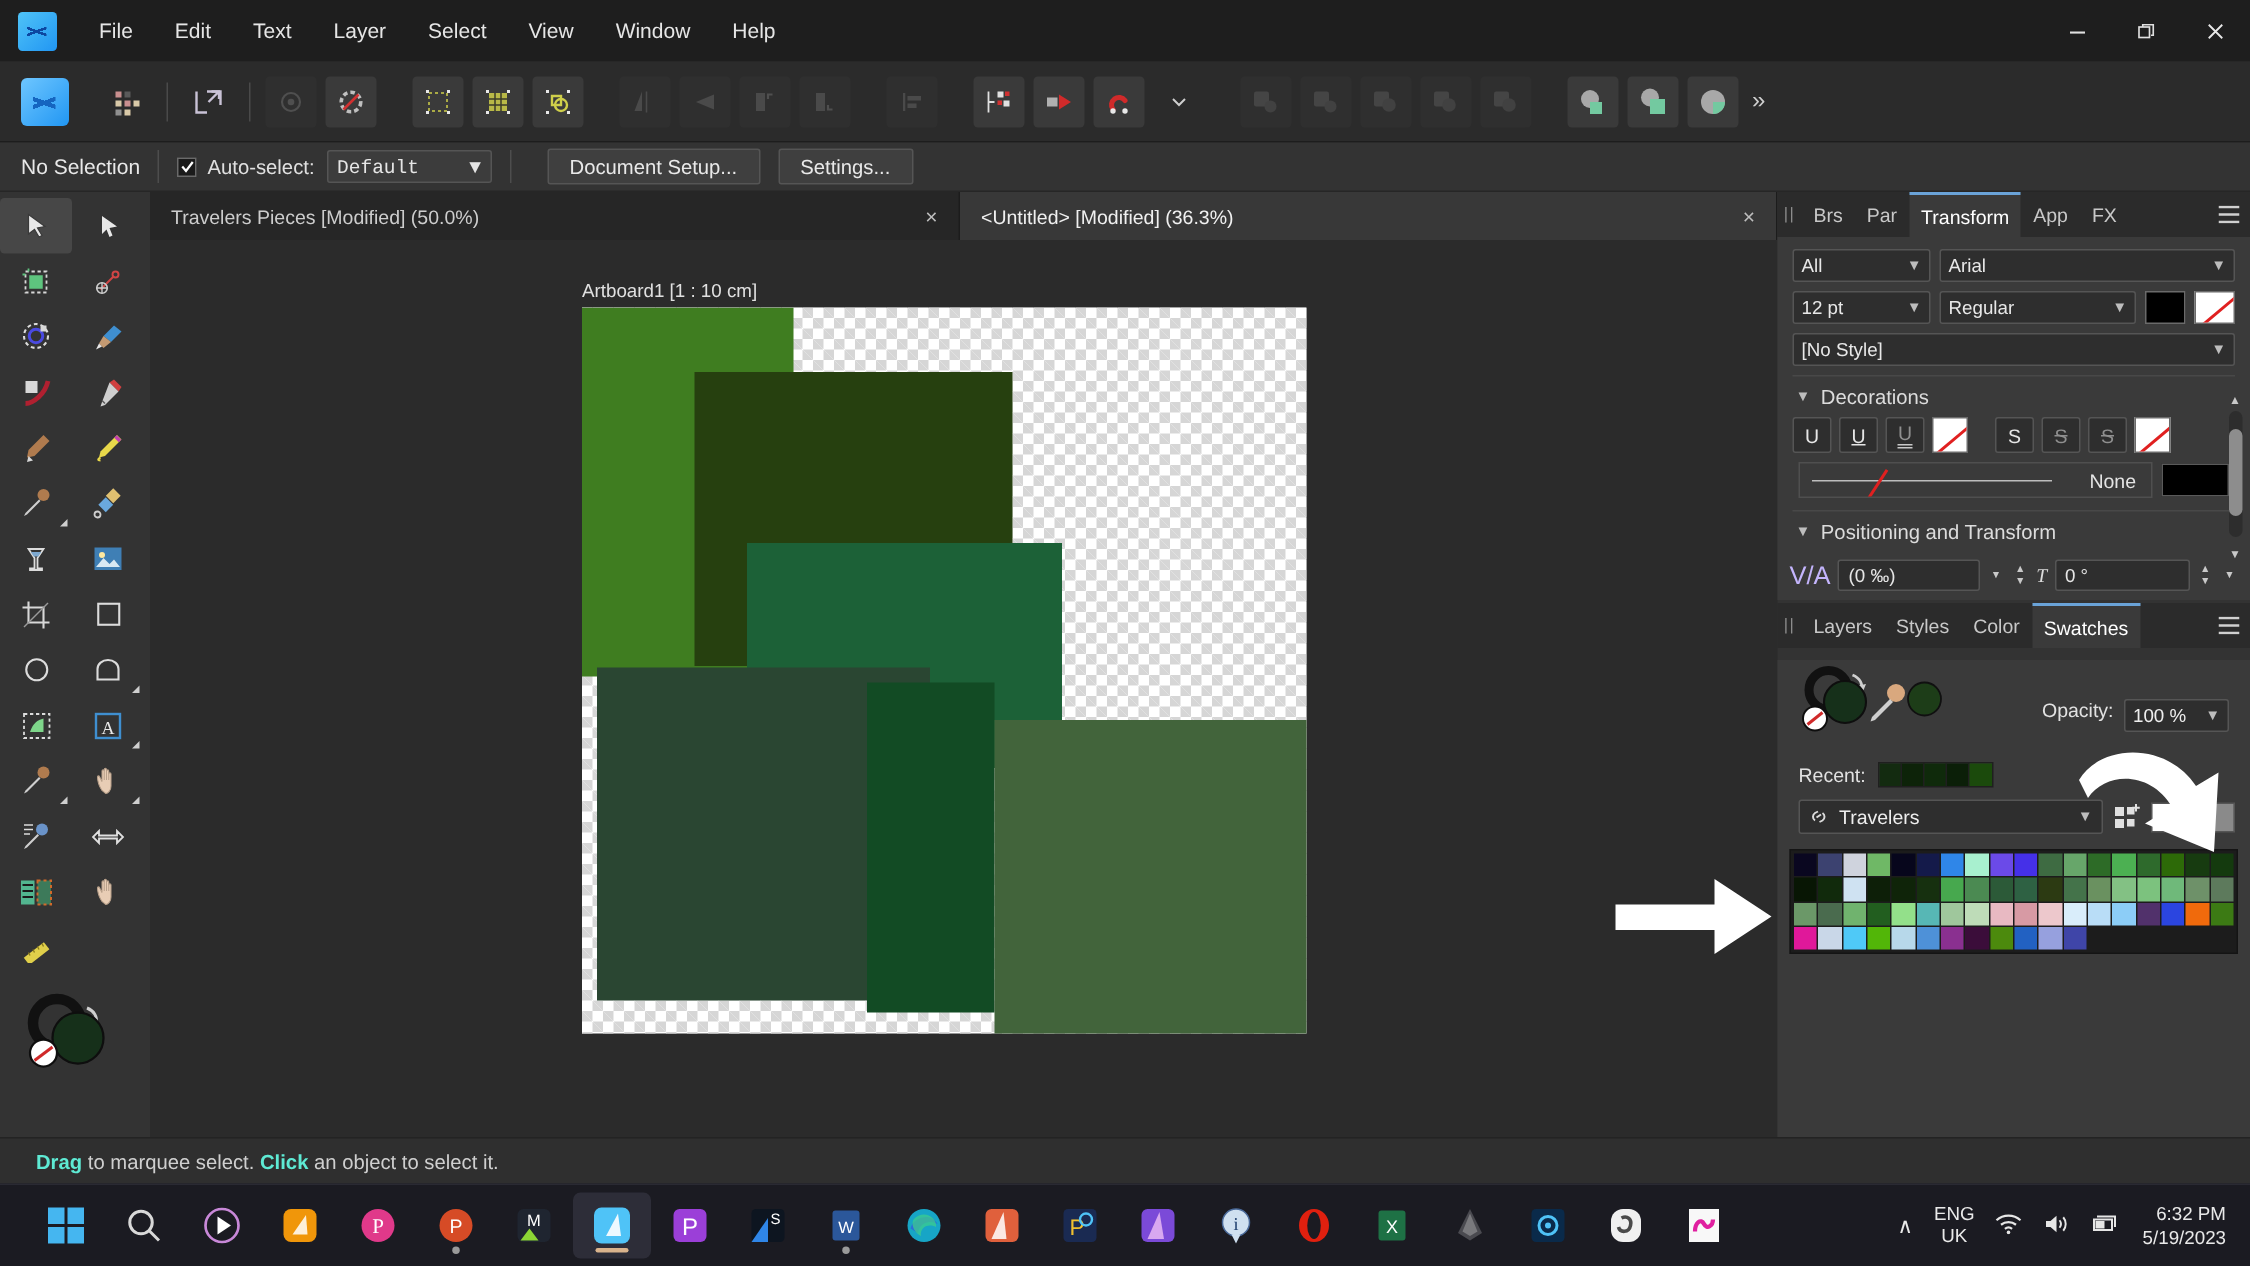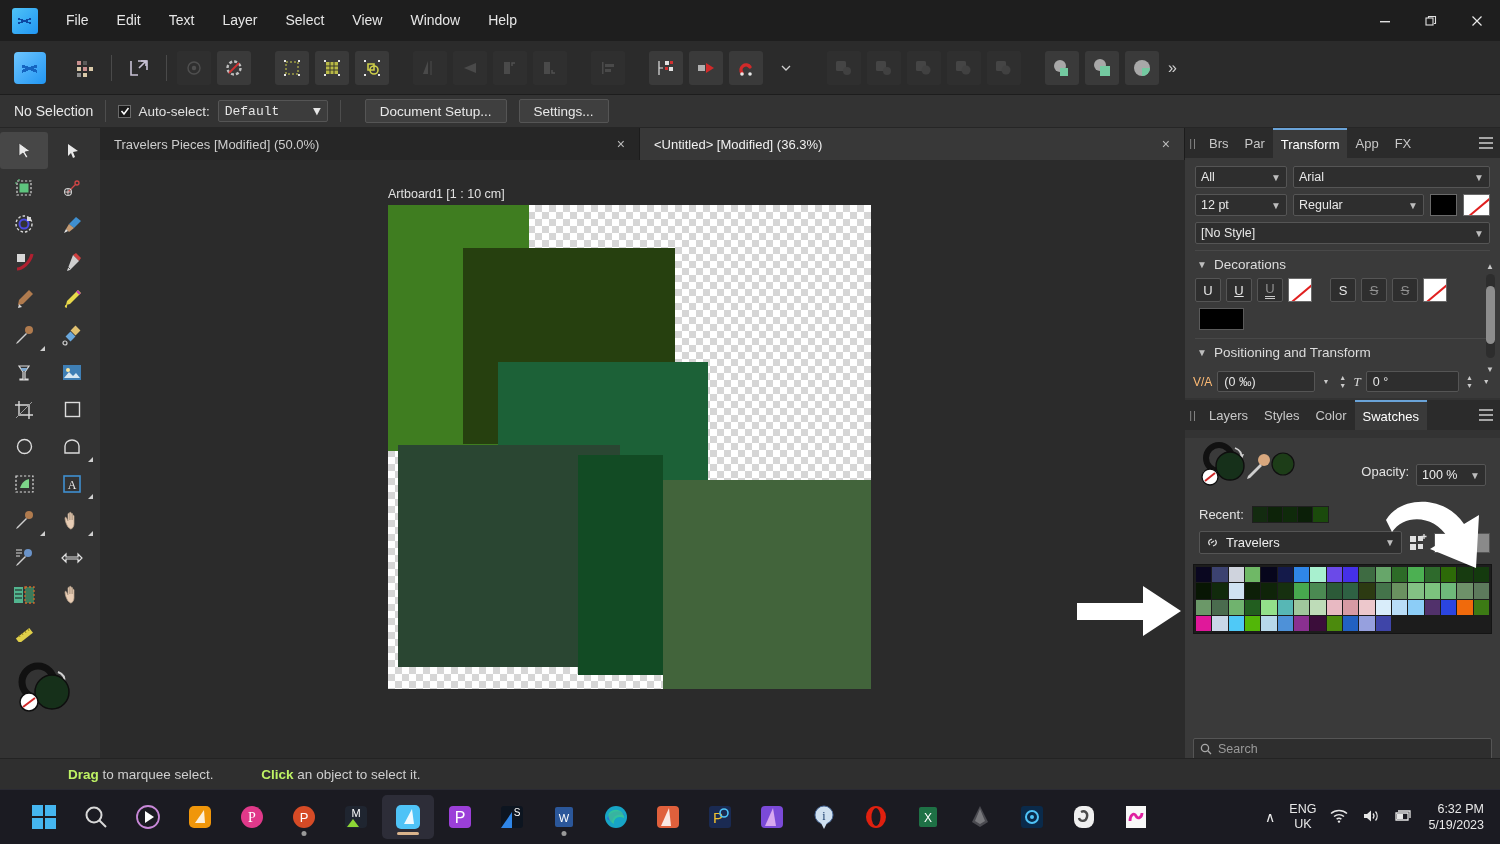--- a/index.html
+++ b/index.html
@@ -141,21 +141,21 @@
   .hscroll .sc-arrow { width:15px; height:15px; }
   .vthumb { position:absolute; left:3px; top:205px; width:9px; height:160px; background:#9a9a9a; border-radius:5px; }
   .hthumb { position:absolute; top:4px; left:355px; width:345px; height:7px; background:#9a9a9a; border-radius:4px; }
 
   
   .statusbar {
     position:absolute; left:0; bottom:55px; width:1500px; height:31px;
     background:#2f2f2f; display:flex; align-items:center; border-top:1px solid #232323;
   }
   .status-text { margin-left:24px; font-size:13.5px; color:#cfcfcf; }
-  .status-text b { color:#bef264;margin-left:44px; }
+  .status-text b { color:#5eead4; }
 
   
   .rightpanel {
     position:absolute; right:0; top:128px; width:315px; height:630px; background:#333333;
   }
   .panel-tabs {
     display:flex; align-items:stretch; height:30px; background:#2b2b2b; position:relative;
   }
   .grip { width:16px; display:flex; align-items:center; justify-content:center; color:#8c8c8c; font-size:11px; letter-spacing:1px; }
   .ptab { padding:0 8px; display:flex; align-items:center; font-size:13px; color:#c8c8c8; }
@@ -821,30 +821,33 @@
           </div>
         <div class="deco-btn dim">
             <span style="text-decoration:line-through;">S</span>
           </div>
         <div class="deco-btn dim">
             <span style="text-decoration:line-through;">S</span>
           </div>
         <div class="swatch-none" style="width:24px;height:24px;"></div>
       </div>
       <div class="row" style="padding:0 4px 2px 4px;">
+        <div class="line-preview">
+          <span>None</span>
+        </div>
         <div class="black-chip"></div>
       </div>
       <div class="section-head" style="margin-bottom:0;">
         <span class="caret">▼</span>
         <span>Positioning and Transform</span>
       </div>
     </div>
 
     <div class="va-row" style="background:#3a3a3a;">
-      <span style="font-size:12px;color:#fdba74;">V/A</span>
+      <span style="font-size:17px;color:#c4b5fd;">V/A</span>
       <div class="va-field" style="width:100px;">
         <span>(0 ‰)</span>
       </div>
       <div class="stepper">▼</div>
       <div class="stepper">
           <span>▲</span>
           <span>▼</span>
         </div>
       <span style="font-size:13px;color:#dcdcdc;font-style:italic;font-family:'Liberation Serif',serif;">T</span>
       <div class="va-field" style="width:95px;">
@@ -1009,27 +1012,20 @@
           <i style="background: rgb(150, 160, 222);"></i>
           <i style="background: rgb(63, 69, 168);"></i>
           <i style="background: transparent;"></i>
           <i style="background: transparent;"></i>
           <i style="background: transparent;"></i>
           <i style="background: transparent;"></i>
           <i style="background: transparent;"></i>
           <i style="background: transparent;"></i>
         </div>
 
-      <div class="searchbar">
-        <svg width="12" height="12" viewBox="0 0 12 12">
-            <circle cx="5" cy="5" r="3.6" fill="none" stroke="#a8a8a8" stroke-width="1.3"></circle>
-            <path d="M7.8 7.8L11 11" stroke="#a8a8a8" stroke-width="1.3"></path>
-          </svg>
-        <span>Search</span>
-      </div>
     </div>
   </div>
 
   <div class="statusbar">
     <div class="status-text">
       <b>Drag</b><span> to marquee select. </span><b>Click</b><span> an object to select it.</span>
     </div>
   </div>
 
   <svg class="anno" style="left:1075px; top:578px;" width="110" height="70" viewBox="0 0 110 70">

